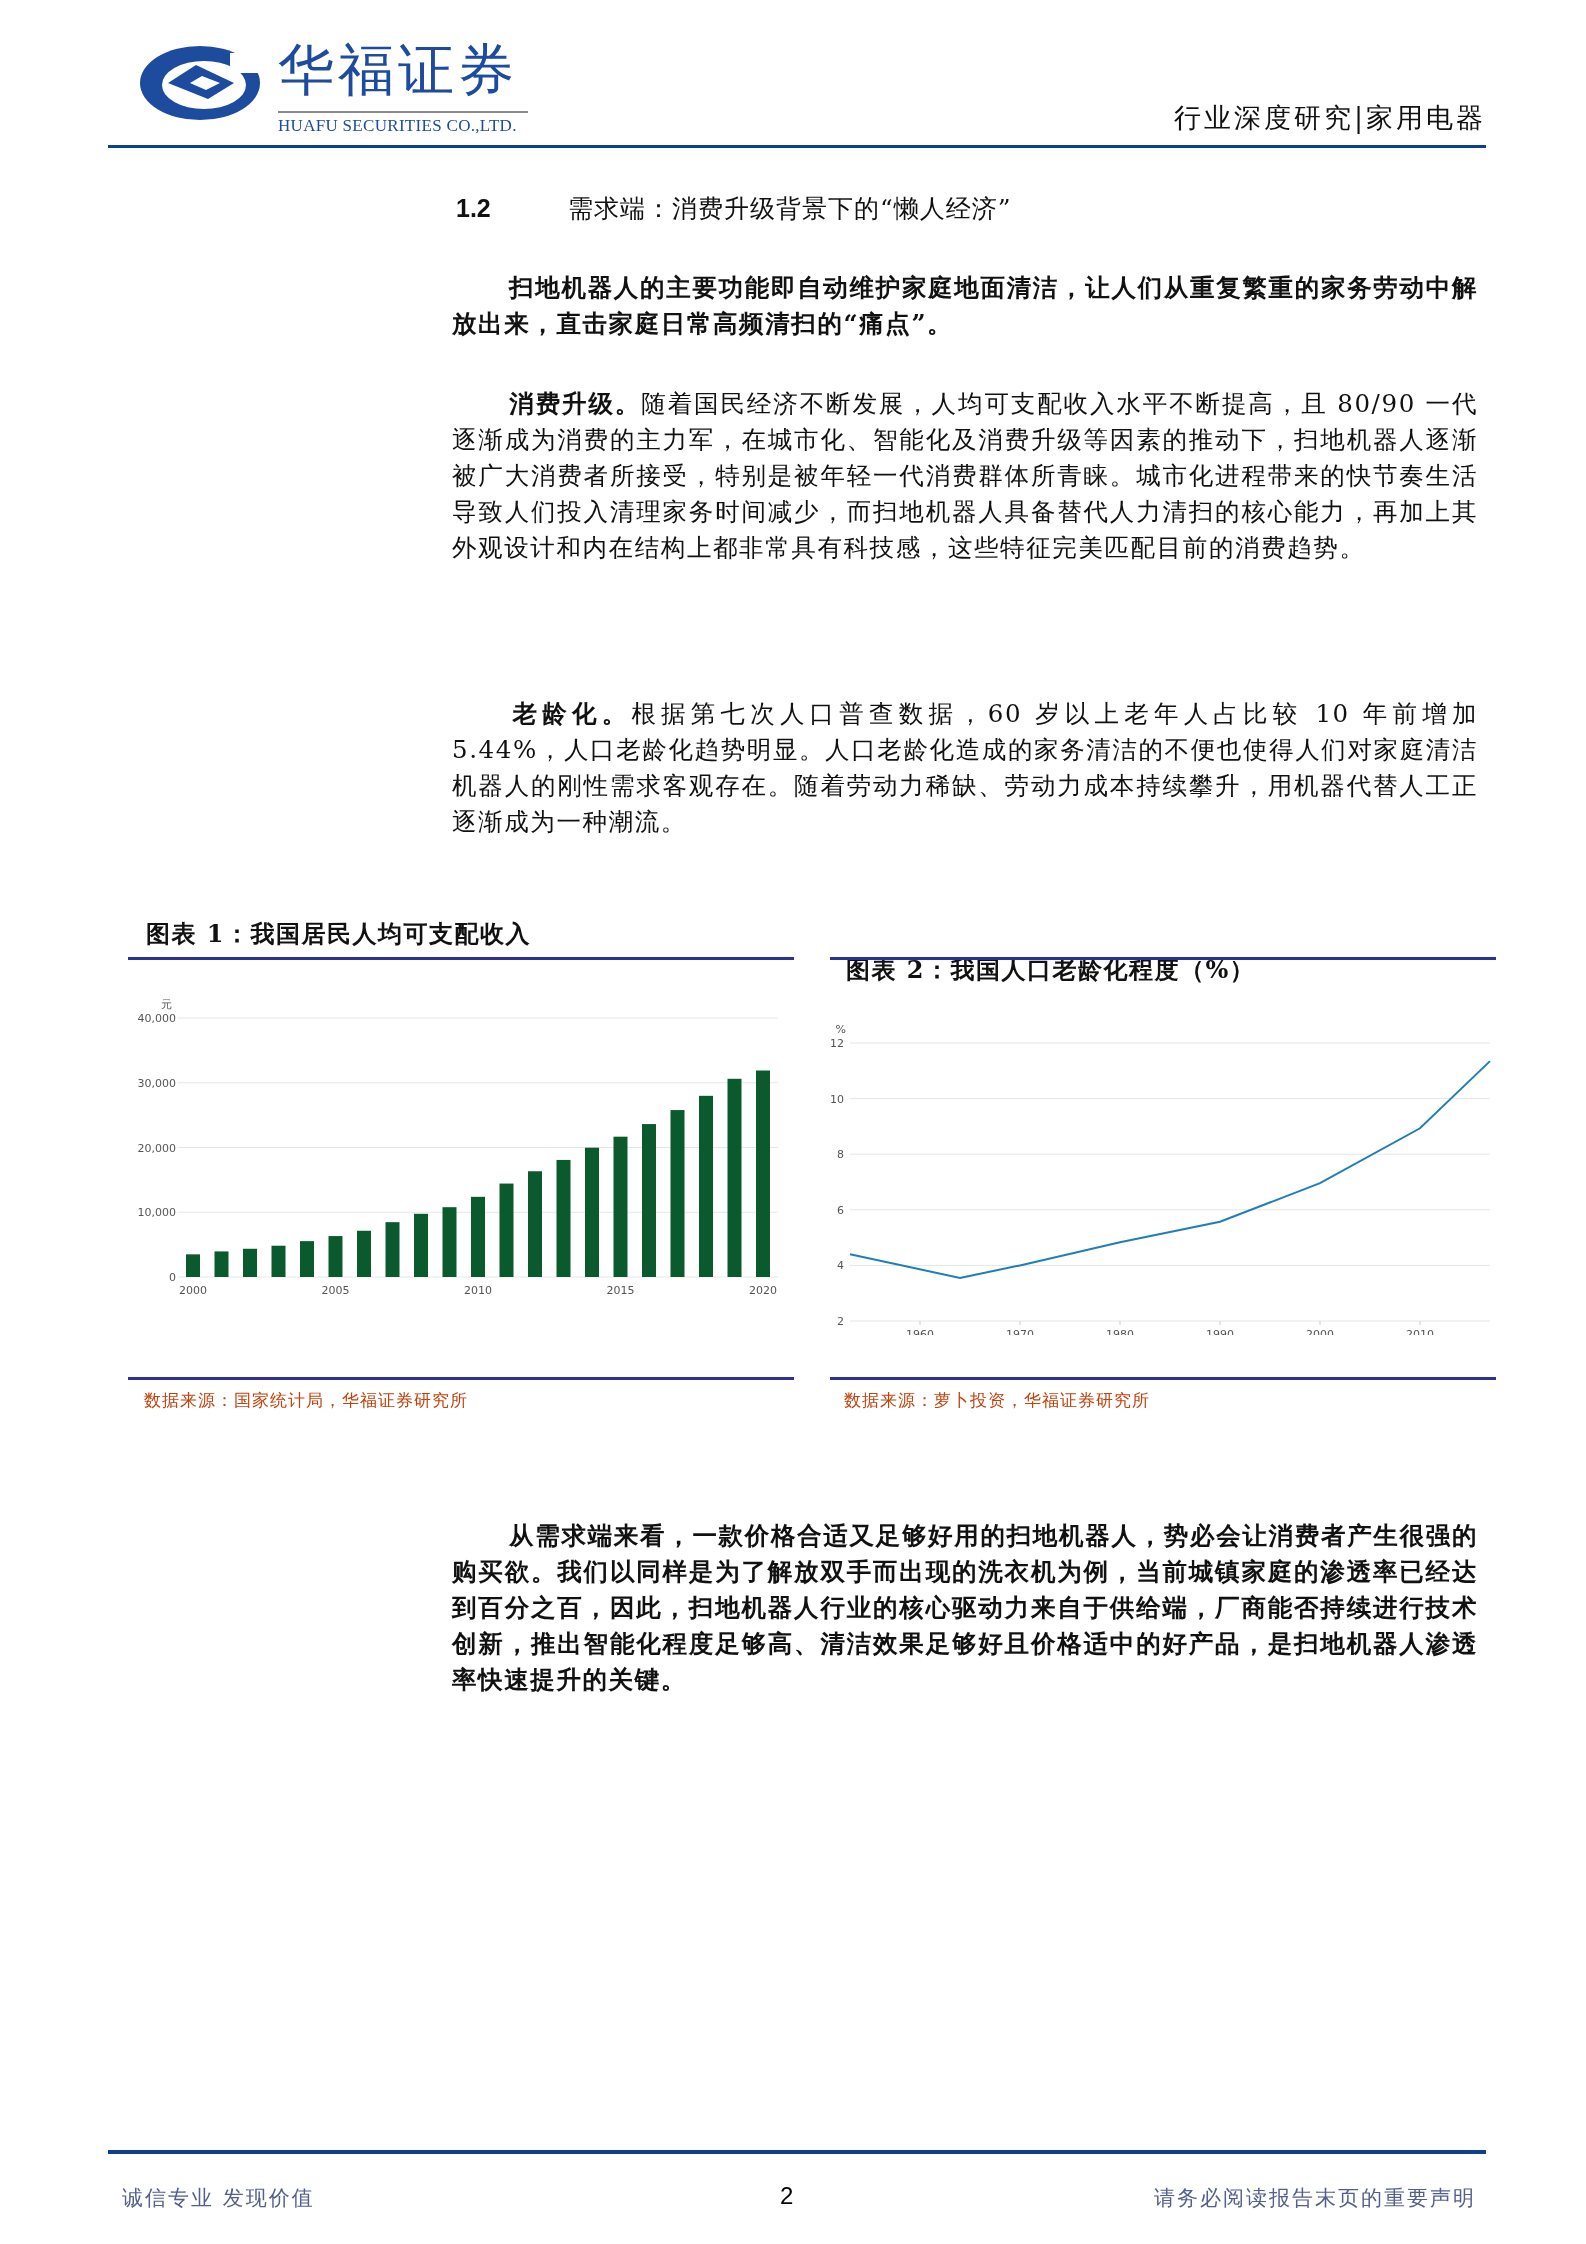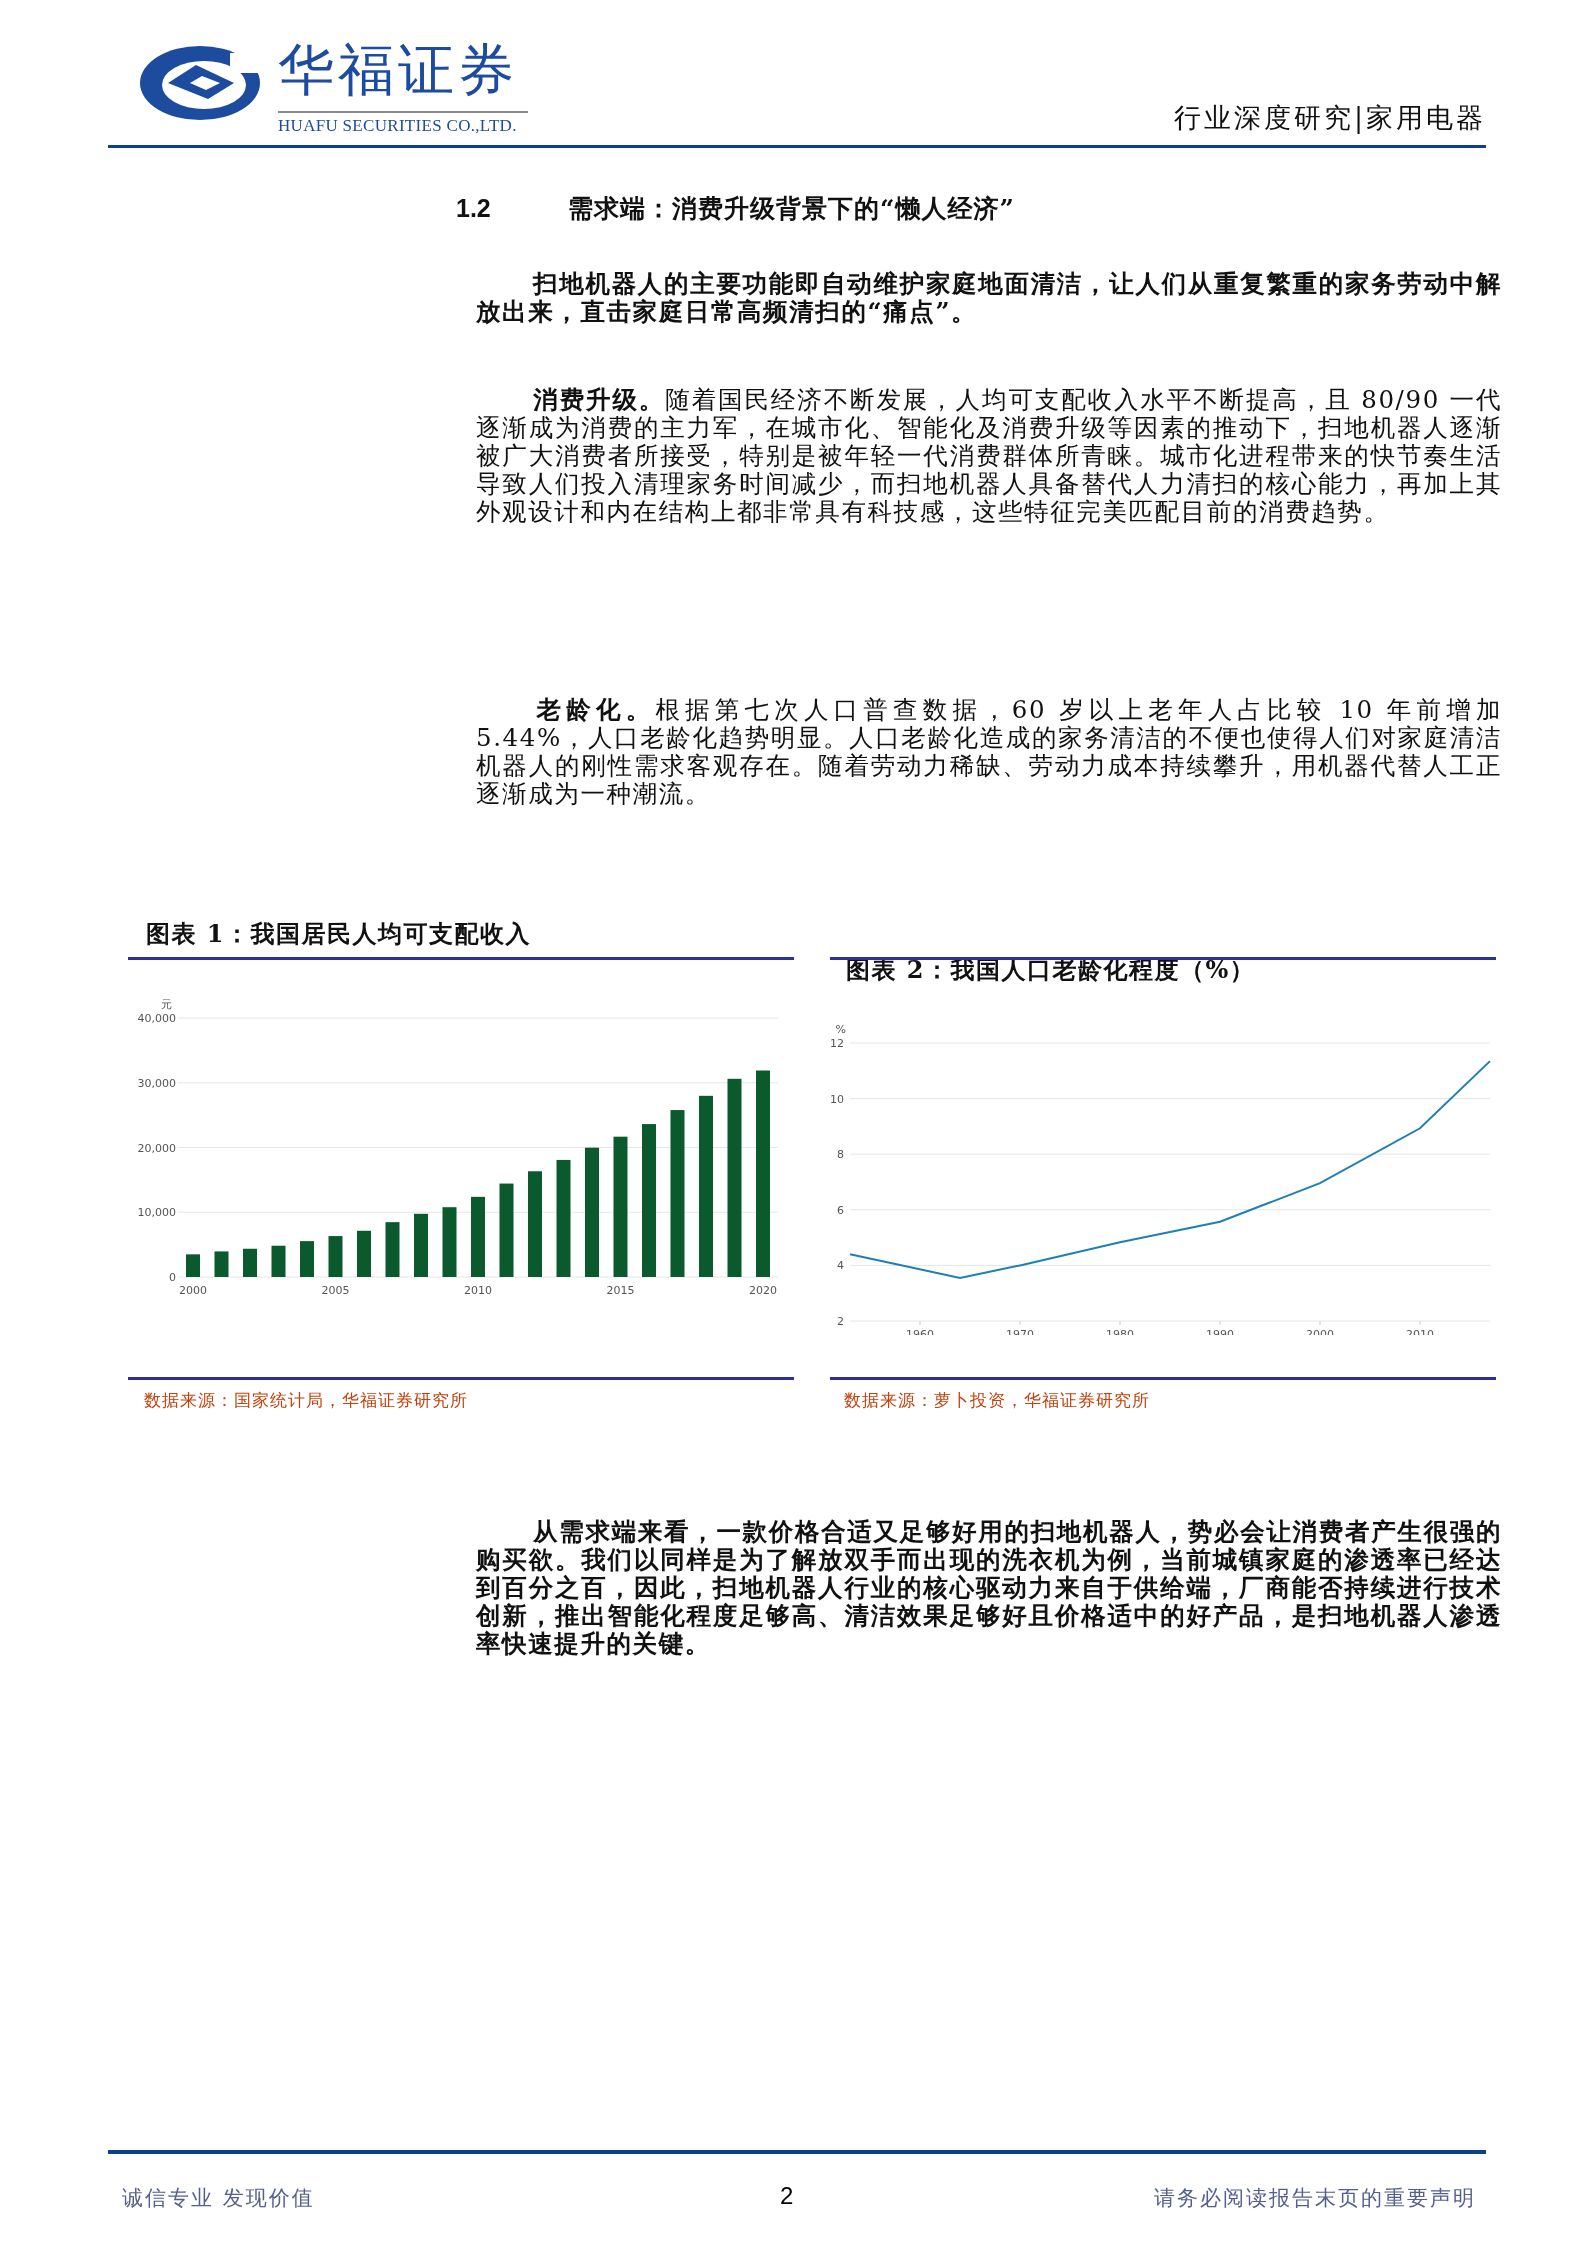--- a/index.html
+++ b/index.html
@@ -8,22 +8,22 @@
   
   .logo{left:138px;top:38px;width:400px;height:90px;}
   .logo-mark{left:0;top:5px;width:128px;height:80px;}
   .logo-cn{left:140px;top:0;font-family:"DejaVu Serif",serif;font-weight:normal;font-size:56px;letter-spacing:4px;color:#1d4b9e;line-height:64px;}
   .logo-rule{left:140px;top:73px;width:250px;height:2px;background:#8a8a8a;}
   .logo-en{left:140px;top:78px;font-family:Liberation Serif, serif;font-size:17px;color:#1d4b9e;letter-spacing:0.3px;white-space:nowrap;}
   .header-right{right:100px;top:100px;font-size:27px;letter-spacing:3px;color:#111;}
   .header-rule{left:108px;top:145px;width:1378px;height:3px;background:#0d3f8f;}
   
   .sec-num{left:456px;top:194px;font-family:"Liberation Sans",sans-serif;font-weight:bold;font-size:25px;}
-  .sec-title{left:568px;top:192px;font-weight:bold;font-size:25px;letter-spacing:1px;}
-  .para{left:452px;width:1026px;font-size:24.5px;line-height:28px;letter-spacing:1.6px;text-align:justify;margin-left:24px;}
+  .sec-title{left:568px;top:192px;font-weight:normal;font-size:25px;letter-spacing:1px;}
+  .para{left:452px;width:1026px;font-size:24.5px;line-height:36px;letter-spacing:1.6px;text-align:justify;}
   .para .ind{display:inline-block;width:57px;}
   .bold{font-weight:bold;}
   
   .fig-title{font-weight:bold;font-size:24px;letter-spacing:1.5px;}
   .fig-rule{height:3px;background:#2e3192;}
   .fig-src{font-size:17px;color:#c2410c;letter-spacing:1px;text-align:center;}
   .chart{background:#fff;}
   .axis-txt{font-family:"DejaVu Sans","Liberation Sans",sans-serif;font-size:11px;fill:#555;}
   
   .footer-rule{left:108px;top:2150px;width:1378px;height:4px;background:#0d3f8f;}

